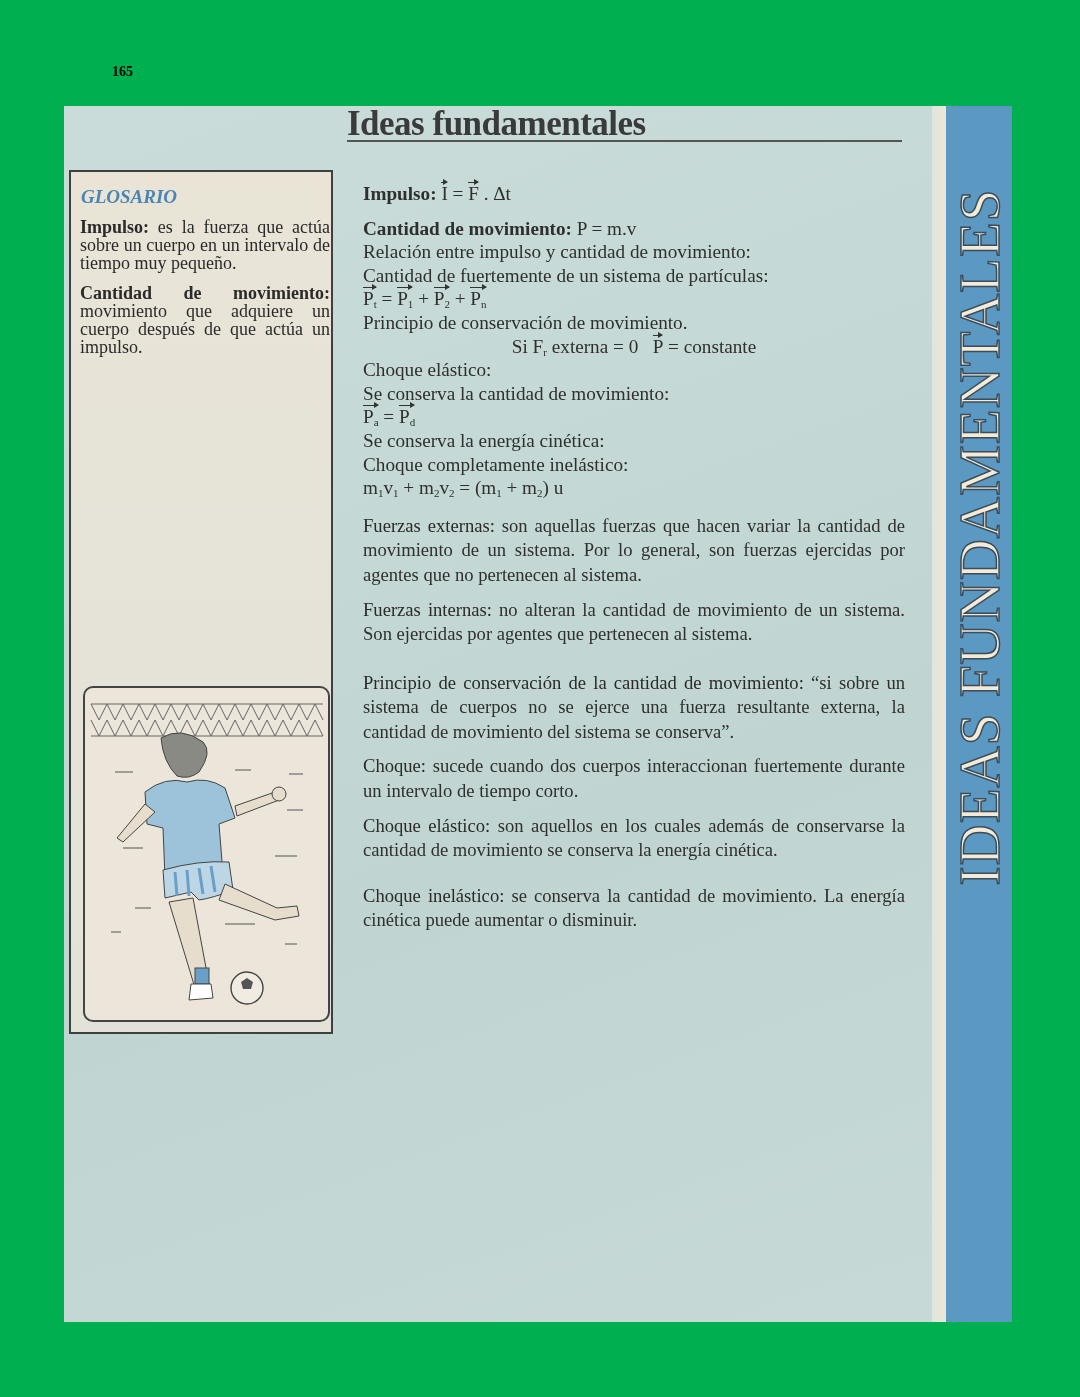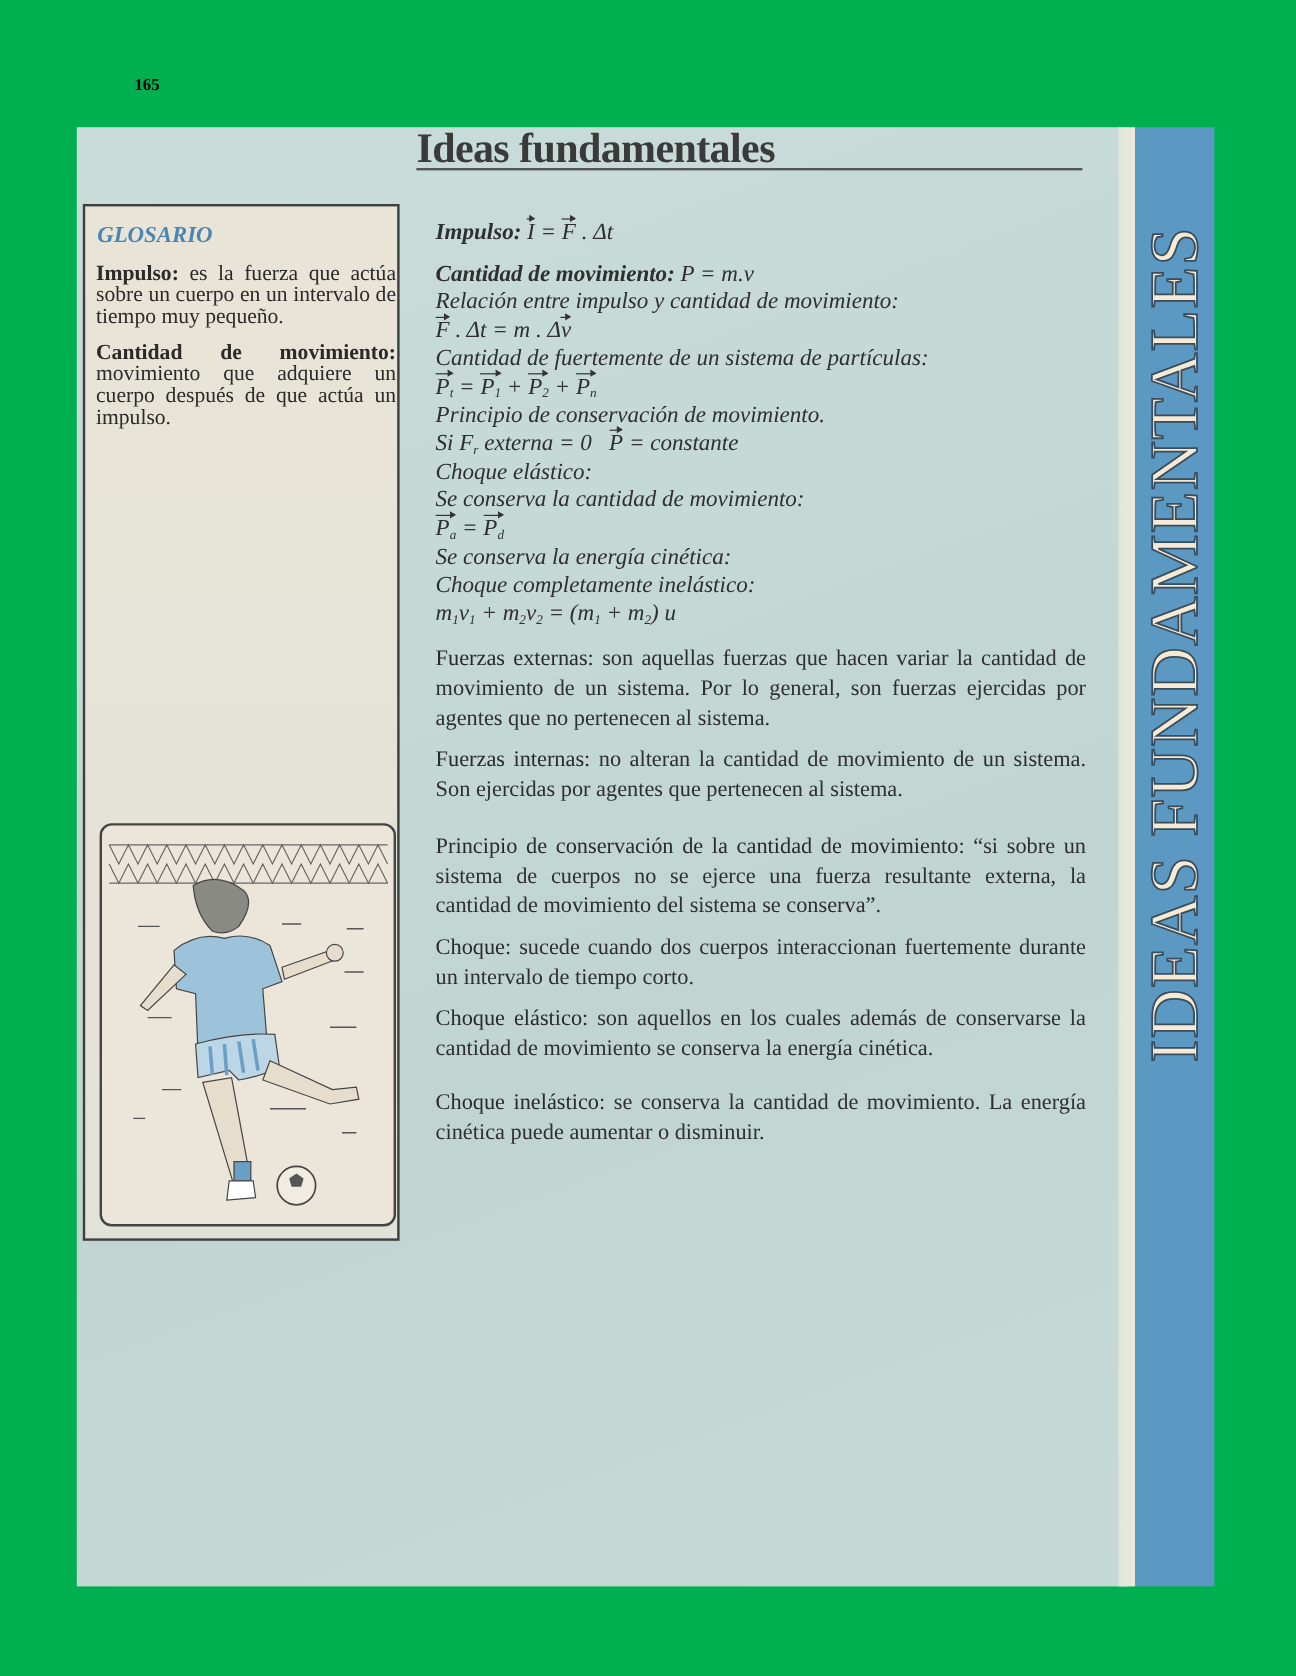--- a/index.html
+++ b/index.html
@@ -73,21 +73,21 @@
     width: 247px; height: 336px;
     border: 2px solid #444; border-radius: 10px;
     background: #ece6da;
     box-sizing: border-box;
     overflow: hidden;
   }
   .content {
     position: absolute; left: 363px; top: 182px; width: 542px;
     color: #2f2f2f;
   }
-  .formula-block { font-size: 19.2px; line-height: 23.6px; font-style: italic; }
+  .formula-block { font-size: 19.2px; line-height: 23.6px; }
   .formula-block .line { white-space: nowrap; }
   .bold { font-weight: bold; }
   .vec { position: relative; display: inline-block; }
   .vec::before {
     content: ""; position: absolute; left: 0; right: 1px; top: 0px;
     border-top: 1.3px solid #333;
   }
   .vec::after {
     content: ""; position: absolute; right: 0px; top: -3px;
     border-left: 5px solid #333; border-top: 3px solid transparent; border-bottom: 3px solid transparent;
@@ -175,29 +175,26 @@
 <div class="content">
   <div class="formula-block">
     <div class="line" style="margin-bottom:11px;">
       <span class="bold">Impulso:</span>
       <span class="vec">I</span><span> = </span><span class="vec">F</span><span> . Δt</span>
     </div>
     <div class="line">
       <span class="bold">Cantidad de movimiento:</span><span> P = m.v</span>
     </div>
     <div class="line">Relación entre impulso y cantidad de movimiento:</div>
-    <div class="line">
-      <span class="vec">F</span><span> . Δt = m . Δ</span><span class="vec">v</span>
-    </div>
     <div class="line">Cantidad de fuertemente de un sistema de partículas:</div>
     <div class="line">
       <span class="vec"><span>P</span><sub>t</sub></span><span> = </span><span class="vec"><span>P</span><sub>1</sub></span><span> + </span><span class="vec"><span>P</span><sub>2</sub></span><span> + </span><span class="vec"><span>P</span><sub>n</sub></span>
     </div>
     <div class="line">Principio de conservación de movimiento.</div>
-    <div class="line" style="white-space:pre;"><span>Si F</span><sub>r</sub><span> externa = 0   </span><span class="vec">P</span><span> = constante</span></div>
+    <div class="line" style="white-space:pre;text-align:center;"><span>Si F</span><sub>r</sub><span> externa = 0   </span><span class="vec">P</span><span> = constante</span></div>
     <div class="line">Choque elástico:</div>
     <div class="line">Se conserva la cantidad de movimiento:</div>
     <div class="line">
       <span class="vec"><span>P</span><sub>a</sub></span><span> = </span><span class="vec"><span>P</span><sub>d</sub></span>
     </div>
     <div class="line">Se conserva la energía cinética:</div>
     <div class="line">Choque completamente inelástico:</div>
     <div class="line">
       <span>m</span><sub>1</sub><span>v</span><sub>1</sub><span> + m</span><sub>2</sub><span>v</span><sub>2</sub><span> = (m</span><sub>1</sub><span> + m</span><sub>2</sub><span>) u</span>
     </div>

